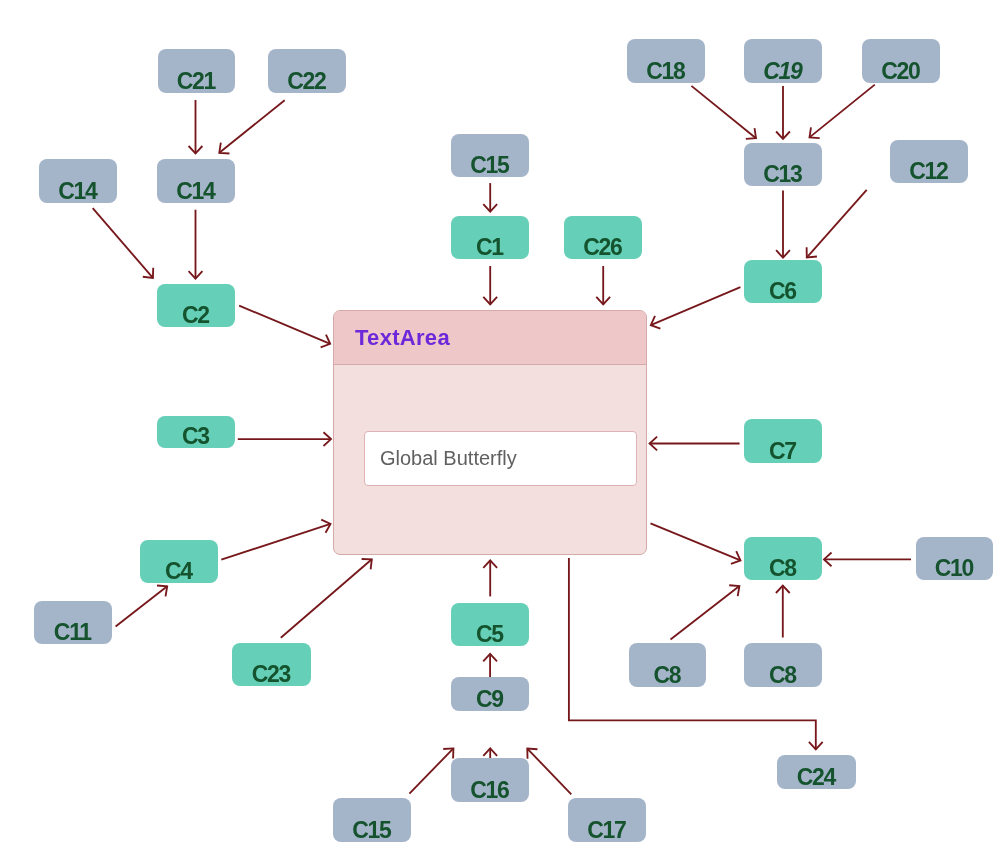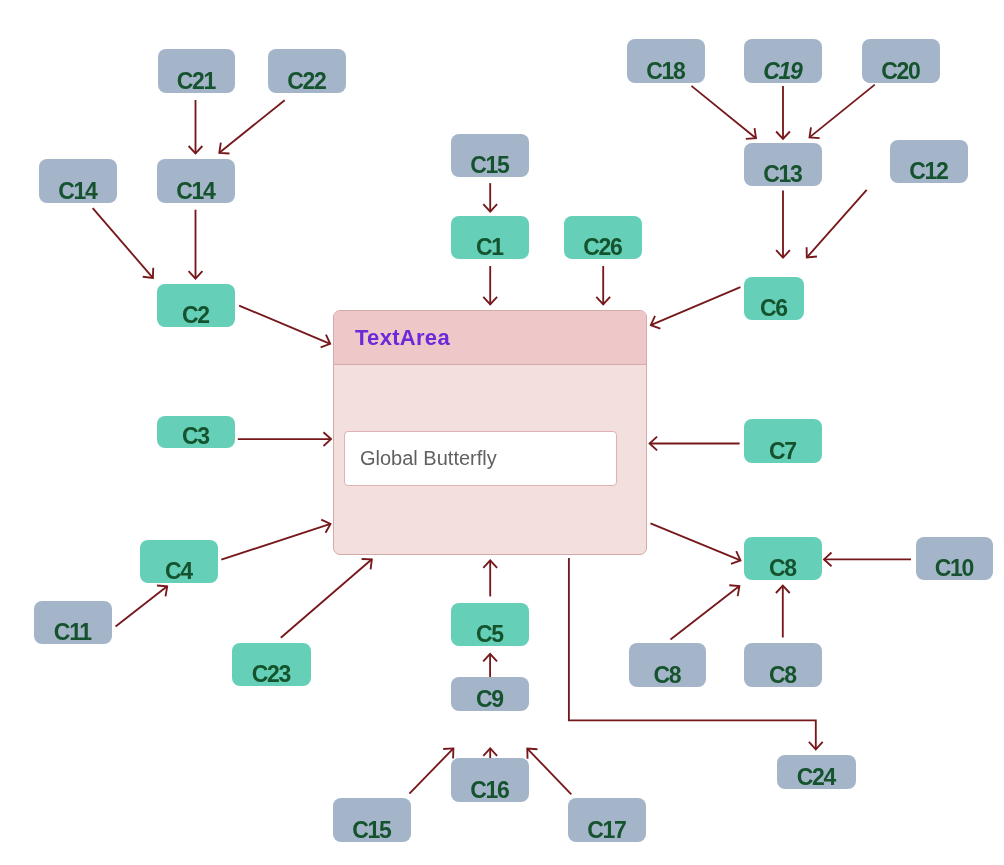--- a/index.html
+++ b/index.html
@@ -173,21 +173,21 @@
       </div>
       <div class="node blue" style="left: 862px; top: 39px; width: 78px; height: 44px;">
         <span>C20</span>
       </div>
       <div class="node blue" style="left: 744px; top: 143px; width: 78px; height: 43px;">
         <span>C13</span>
       </div>
       <div class="node blue" style="left: 862px; top: 140px; width: 78px; height: 43px; margin-left: 28px;">
         <span>C12</span>
       </div>
-      <div class="node green" style="left: 744px; top: 277px; width: 60px; height: 43px;">
+      <div class="node green" style="left: 744px; top: 260px; width: 78px; height: 43px;">
         <span>C6</span>
       </div>
       <div class="node green" style="left: 157px; top: 416px; width: 78px; height: 32px;">
         <span>C3</span>
       </div>
       <div class="node green" style="left: 744px; top: 419px; width: 78px; height: 44px;">
         <span>C7</span>
       </div>
       <div class="node green" style="left: 140px; top: 540px; width: 78px; height: 43px;">
         <span>C4</span>
@@ -225,16 +225,16 @@
       <div class="node blue" style="left: 744px; top: 643px; width: 78px; height: 44px;">
         <span>C8</span>
       </div>
       <div class="node blue" style="left: 777px; top: 755px; width: 79px; height: 34px;">
         <span>C24</span>
       </div>
     </div>
   <div class="ta" id="ta" style="left: 333px; top: 310px; width: 314px; height: 245px;">
     <div class="ta-hdr">TextArea</div>
   </div>
-  <div class="ta-field" id="tafield" style="left: 344px; top: 431px; width: 273px; height: 55px;">
+  <div class="ta-field" id="tafield" style="left: 364px; top: 431px; width: 273px; height: 55px;">
     <span>Global Butterfly</span>
   </div>
 </div>
 
 </body></html>

